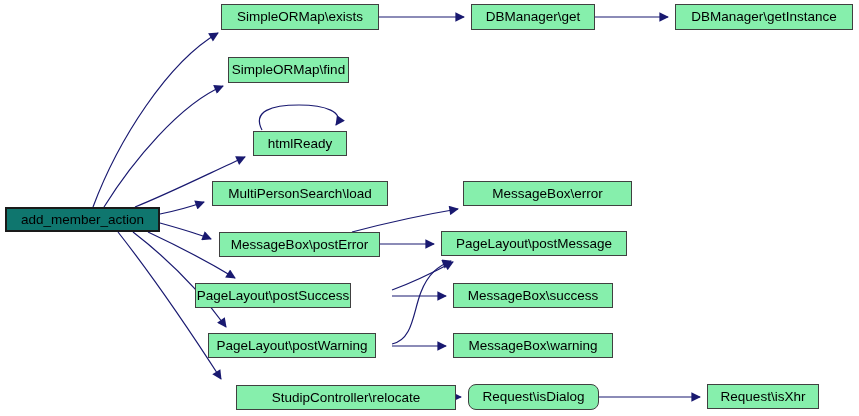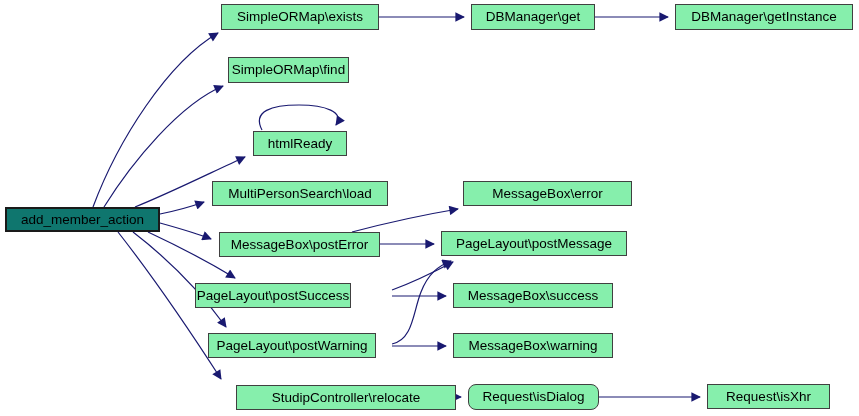--- a/index.html
+++ b/index.html
@@ -101,15 +101,15 @@
   <div class="node" style="left:463px; top:181px; width:169px; height:25px;text-align:center;">MessageBox\error</div>
 
   <div class="node" style="left:441px; top:231px; width:186px; height:25px;">PageLayout\postMessage</div>
 
   <div class="node" style="left:453px; top:283px; width:160px; height:25px;">MessageBox\success</div>
 
   <div class="node" style="left:453px; top:333px; width:160px; height:25px;">MessageBox\warning</div>
 
   <div class="node" style="left:468px; top:384px; width:131px; height:26px;border-radius:8px;">Request\isDialog</div>
 
-  <div class="node" style="left:707px; top:384px; width:123px; height:25px;">Request\isXhr</div>
+  <div class="node" style="left:707px; top:384px; width:112px; height:25px;">Request\isXhr</div>
 
 </div>
 
 </body></html>

